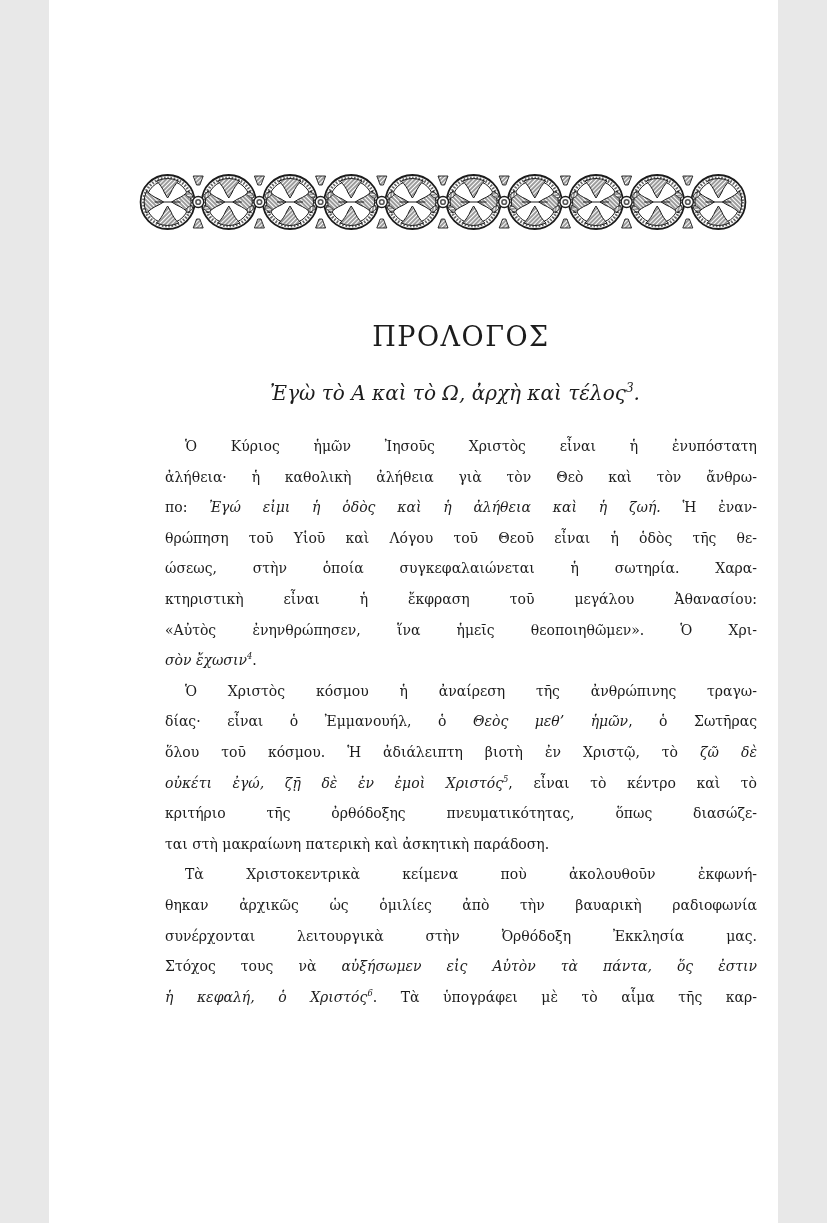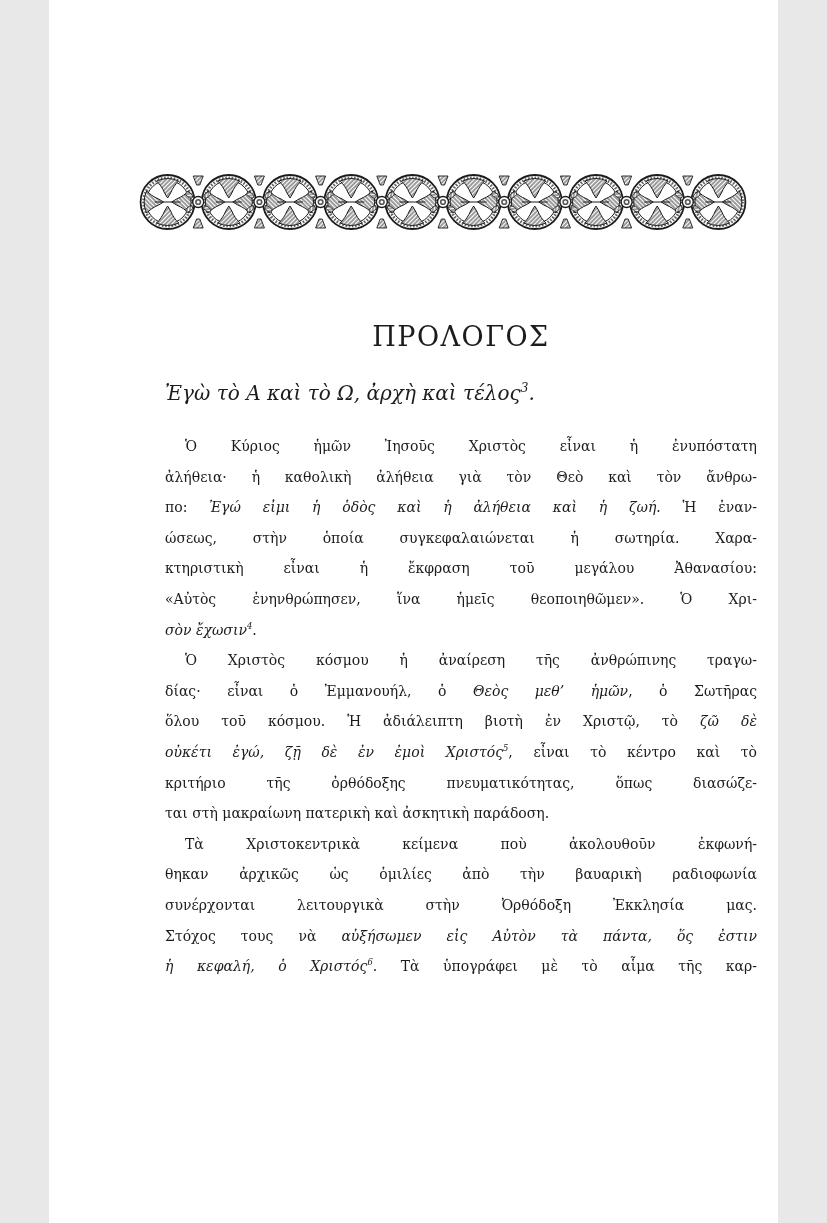--- a/index.html
+++ b/index.html
@@ -32,21 +32,21 @@
     letter-spacing: 1.5px;
     line-height: 30px;
   }
   .epigraph {
     position: absolute;
     top: 380px;
     left: 116px;
     width: 592px;
     box-sizing: border-box;
     padding-right: 12px;
-    text-align: left;
+    text-align: center;
     font-size: 20px;
     font-style: italic;
     line-height: 26px;
   }
   .body-text {
     position: absolute;
     top: 431px;
     left: 116px;
     width: 592px;
     font-size: 14px;
@@ -233,20 +233,21 @@
   </div>
 
   <h1 class="title">ΠΡΟΛΟΓΟΣ</h1>
 
   <div class="epigraph"><span class="it">Ἐγὼ τὸ Α καὶ τὸ Ω, ἀρχὴ καὶ τέλος</span><sup class="fn it">3</sup><span class="it">.</span></div>
 
   <div class="body-text">
       <div class="line just ind"><span>Ὁ Κύριος ἡμῶν Ἰησοῦς Χριστὸς εἶναι ἡ ἐνυπόστατη</span></div>
       <div class="line just"><span>ἀλήθεια· ἡ καθολικὴ ἀλήθεια γιὰ τὸν Θεὸ καὶ τὸν ἄνθρω-</span></div>
       <div class="line just"><span>πο: </span><span class="it">Ἐγώ εἰμι ἡ ὁδὸς καὶ ἡ ἀλήθεια καὶ ἡ ζωή.</span><span> Ἡ ἐναν-</span></div>
+      <div class="line just"><span>θρώπηση τοῦ Υἱοῦ καὶ Λόγου τοῦ Θεοῦ εἶναι ἡ ὁδὸς τῆς θε-</span></div>
       <div class="line just"><span>ώσεως, στὴν ὁποία συγκεφαλαιώνεται ἡ σωτηρία. Χαρα-</span></div>
       <div class="line just"><span>κτηριστικὴ εἶναι ἡ ἔκφραση τοῦ μεγάλου Ἀθανασίου:</span></div>
       <div class="line just"><span>«Αὐτὸς ἐνηνθρώπησεν, ἵνα ἡμεῖς θεοποιηθῶμεν». Ὁ Χρι-</span></div>
       <div class="line"><span class="it">σὸν ἔχωσιν</span><sup class="fn it">4</sup><span>.</span></div>
       <div class="line just ind"><span>Ὁ Χριστὸς κόσμου ἡ ἀναίρεση τῆς ἀνθρώπινης τραγω-</span></div>
       <div class="line just"><span>δίας· εἶναι ὁ Ἐμμανουήλ, ὁ </span><span class="it">Θεὸς μεθ’ ἡμῶν</span><span>, ὁ Σωτῆρας</span></div>
       <div class="line just"><span>ὅλου τοῦ κόσμου. Ἡ ἀδιάλειπτη βιοτὴ ἐν Χριστῷ, τὸ </span><span class="it">ζῶ δὲ</span></div>
       <div class="line just"><span class="it">οὐκέτι ἐγώ, ζῇ δὲ ἐν ἐμοὶ Χριστός</span><sup class="fn it">5</sup><span>, εἶναι τὸ κέντρο καὶ τὸ</span></div>
       <div class="line just"><span>κριτήριο τῆς ὀρθόδοξης πνευματικότητας, ὅπως διασώζε-</span></div>
       <div class="line"><span>ται στὴ μακραίωνη πατερικὴ καὶ ἀσκητικὴ παράδοση.</span></div>

